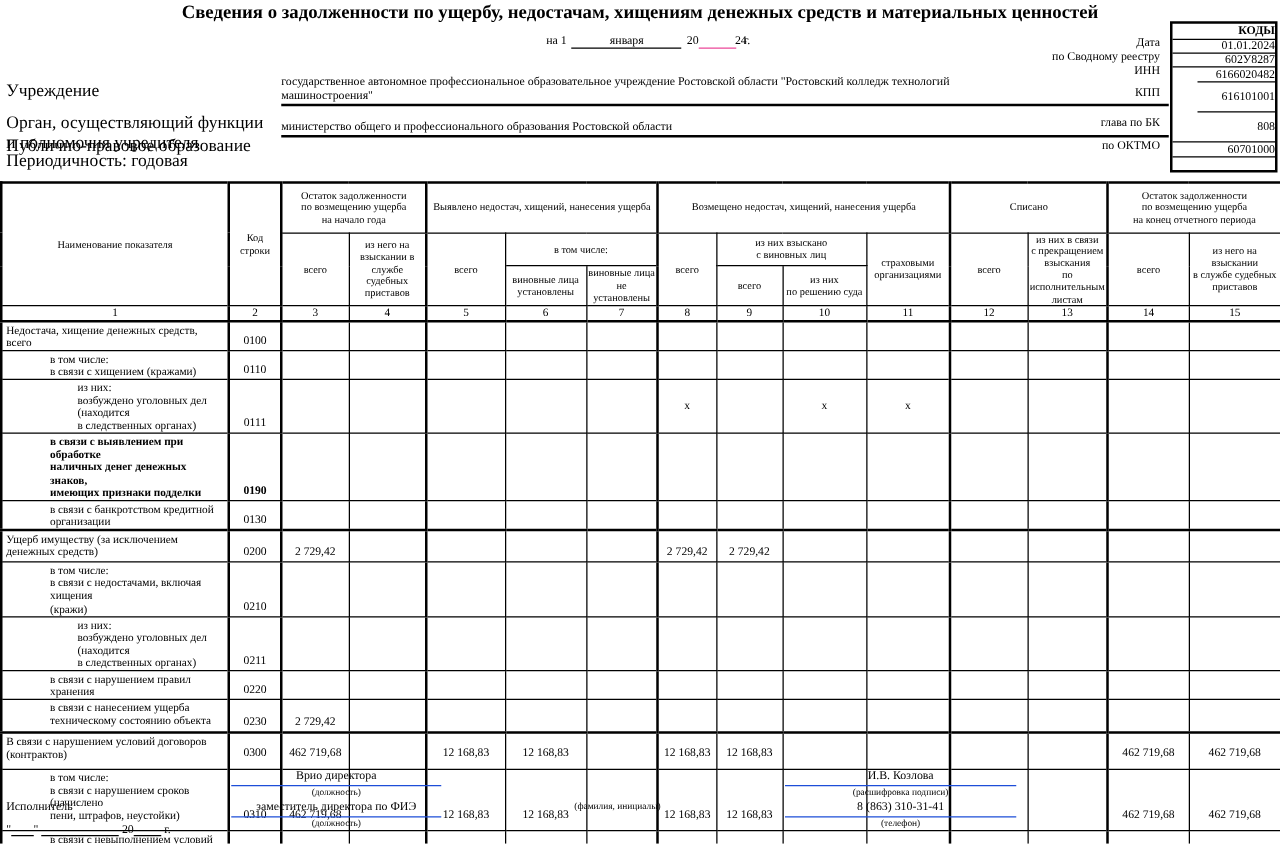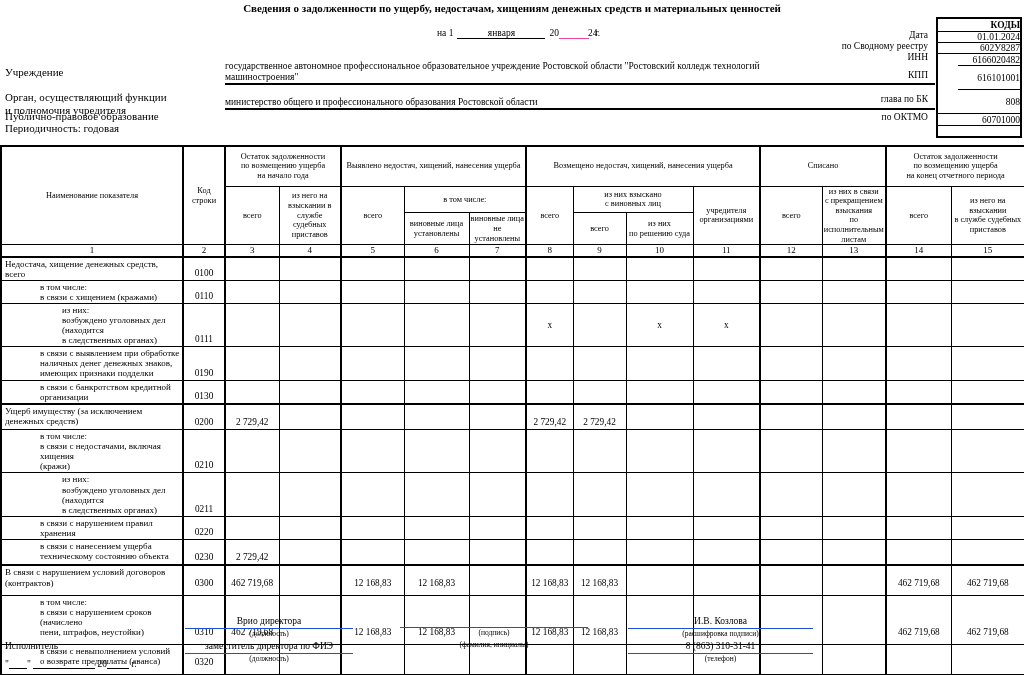--- a/index.html
+++ b/index.html
@@ -1,38 +1,38 @@
 <!DOCTYPE html>
 <html><head>
 <meta charset="utf-8">
 <style>
   * { box-sizing: border-box; margin: 0; padding: 0; }
   html,body { background:#fff; }
   body { font-family: "Liberation Serif", "DejaVu Serif", serif; color:#000; }
   .sheet { position:relative; width:1024px; height:675px; background:#fff; overflow:hidden; }
 
   .title { position:absolute; top:2px; left:0; width:100%; text-align:center;
-           font-size:11px; font-weight:bold; }
+           font-size:15px; font-weight:bold; }
 
   .date-line { position:absolute; top:28px; left:437px; font-size:9.5px; white-space:nowrap; }
   .date-line .u-month { display:inline-block; width:88px; text-align:center; border-bottom:1px solid #000; margin:0 4px; }
   .date-line .u-year  { display:inline-block; width:30px; text-align:center; border-bottom:1px solid #ec4899; margin-right:6px;padding-left:29px; }
 
   
   .codes { position:absolute; top:17px; left:786px; width:238px; height:120px; font-size:9.5px; }
   .codes .clabels { position:absolute; left:0; top:0; width:146px; height:100%; }
   .codes .clabel { position:absolute; right:4px; white-space:nowrap; }
   .codes .cbox { position:absolute; left:150px; top:0; width:86px; border:2px solid #000; }
   .codes .cval { border-top:1px solid #000; text-align:right; overflow:hidden; }
   .codes .cval:first-child { border-top:none; }
   .h12 { height:12px; line-height:12px; } .h11 { height:11px; line-height:11px; }
   .h24 { height:24px; line-height:24px;margin-left:20px; }
 
   
-  .orglabel { position:absolute; left:5px; font-size:11px; white-space:pre-line; line-height:1.15; }
+  .orglabel { position:absolute; left:5px; font-size:14px; white-space:pre-line; line-height:1.15; }
   .orgval { position:absolute; left:225px; width:710px; font-size:9.5px; line-height:1.18;
             border-bottom:2px solid #000; white-space:pre-line; }
 
   
   table.debt { position:absolute; top:145px; left:0; width:1024px;
                border-collapse:collapse; table-layout:fixed; border:2px solid #000; }
   table.debt td { border:1px solid #000; overflow:hidden; }
   .hc { vertical-align:middle; text-align:center; font-size:8.3px; line-height:1.16;
         white-space:pre-line; padding:0 1px; }
   .br2 { border-right-width:2px !important; }
@@ -40,21 +40,21 @@
   tr.nums { height:12px; }
   tr.nums td { text-align:center; font-size:9px; border-bottom-width:2px; }
   #tbody-data td:nth-child(1), #tbody-data td:nth-child(2), #tbody-data td:nth-child(4),
   #tbody-data td:nth-child(7), #tbody-data td:nth-child(11), #tbody-data td:nth-child(13)
   { border-right-width:2px; }
   .lbl { vertical-align:top; font-size:9px; line-height:1.12; white-space:pre-line;
          padding:1px 2px 1px 3px; }
   .ind1 { padding-left:38px; } .ind2 { padding-left:60px; }
   .code, .val { font-size:9.3px; text-align:center; vertical-align:bottom; padding-bottom:2px; }
   tr[data-row="0100"]{height:12px;} tr[data-row="0110"]{height:23px;}
-  tr[data-row="0111"]{height:31px;} tr[data-row="0120"]{height:31px;}
+  tr[data-row="0111"]{height:31px;} tr[data-row="0120"]{height:31px;font-weight:bold;}
   tr[data-row="0130"]{height:23px;} tr[data-row="0200"]{height:26px;}
   tr[data-row="0210"]{height:31px;} tr[data-row="0211"]{height:31px;}
   tr[data-row="0220"]{height:12px;} tr[data-row="0230"]{height:26px;}
   tr[data-row="0300"]{height:30px;} tr[data-row="0310"]{height:40px;}
   tr[data-row="0320"]{height:30px;} tr[data-row="9000"]{height:14px;}
   tr[data-row="0200"] td, tr[data-row="0300"] td { border-top-width:2px; }
   tr[data-row="9000"] td { border-top-width:2px; }
   tr[data-row="0300"] td, tr[data-row="0310"] td, tr[data-row="0320"] td { padding-bottom:7px; }
   tr[data-row="0111"] .val { vertical-align:middle; padding-bottom:0; }
   tr[data-row="9000"] .lbl { text-align:right; font-weight:bold; padding-right:5px; white-space:nowrap; }
@@ -144,21 +144,21 @@
         <td class="hc" rowspan="2">всего</td>
         <td class="hc br2" rowspan="2">из него на
 взыскании в службе
 судебных
 приставов</td>
         <td class="hc" rowspan="2">всего</td>
         <td class="hc br2" colspan="2">в том числе:</td>
         <td class="hc" rowspan="2">всего</td>
         <td class="hc" colspan="2">из них взыскано
 с виновных лиц</td>
-        <td class="hc br2" rowspan="2">учредителя
+        <td class="hc br2" rowspan="2">страховыми
 организациями</td>
         <td class="hc" rowspan="2">всего</td>
         <td class="hc br2" rowspan="2">из них в связи
 с прекращением
 взыскания
 по исполнительным
 листам</td>
         <td class="hc" rowspan="2">всего</td>
         <td class="hc" rowspan="2">из него на взыскании
 в службе судебных
@@ -446,24 +446,20 @@
           <td class="val">462 719,68</td>
           <td class="val">462 719,68</td>
         </tr>
       </tbody>
   </table>
 
   <div class="sig" style="left:185px; top:615px; width:168px">
     <div class="sv">Врио директора</div>
     <div class="sc">(должность)</div>
   </div>
-  <div class="sig" style="left:400px; top:615px; width:188px">
-    <div class="sv"></div>
-    <div class="sc">(подпись)</div>
-  </div>
   <div class="sig" style="left:628px; top:615px; width:185px">
     <div class="sv">И.В. Козлова</div>
     <div class="sc">(расшифровка подписи)</div>
   </div>
   <div class="flabel" style="top:641px">Исполнитель</div>
   <div class="sig" style="left:185px; top:640px; width:168px">
     <div class="sv">заместитель директора по ФИЭ</div>
     <div class="sc">(должность)</div>
   </div>
   <div class="sig" style="left:400px; top:640px; width:188px">

